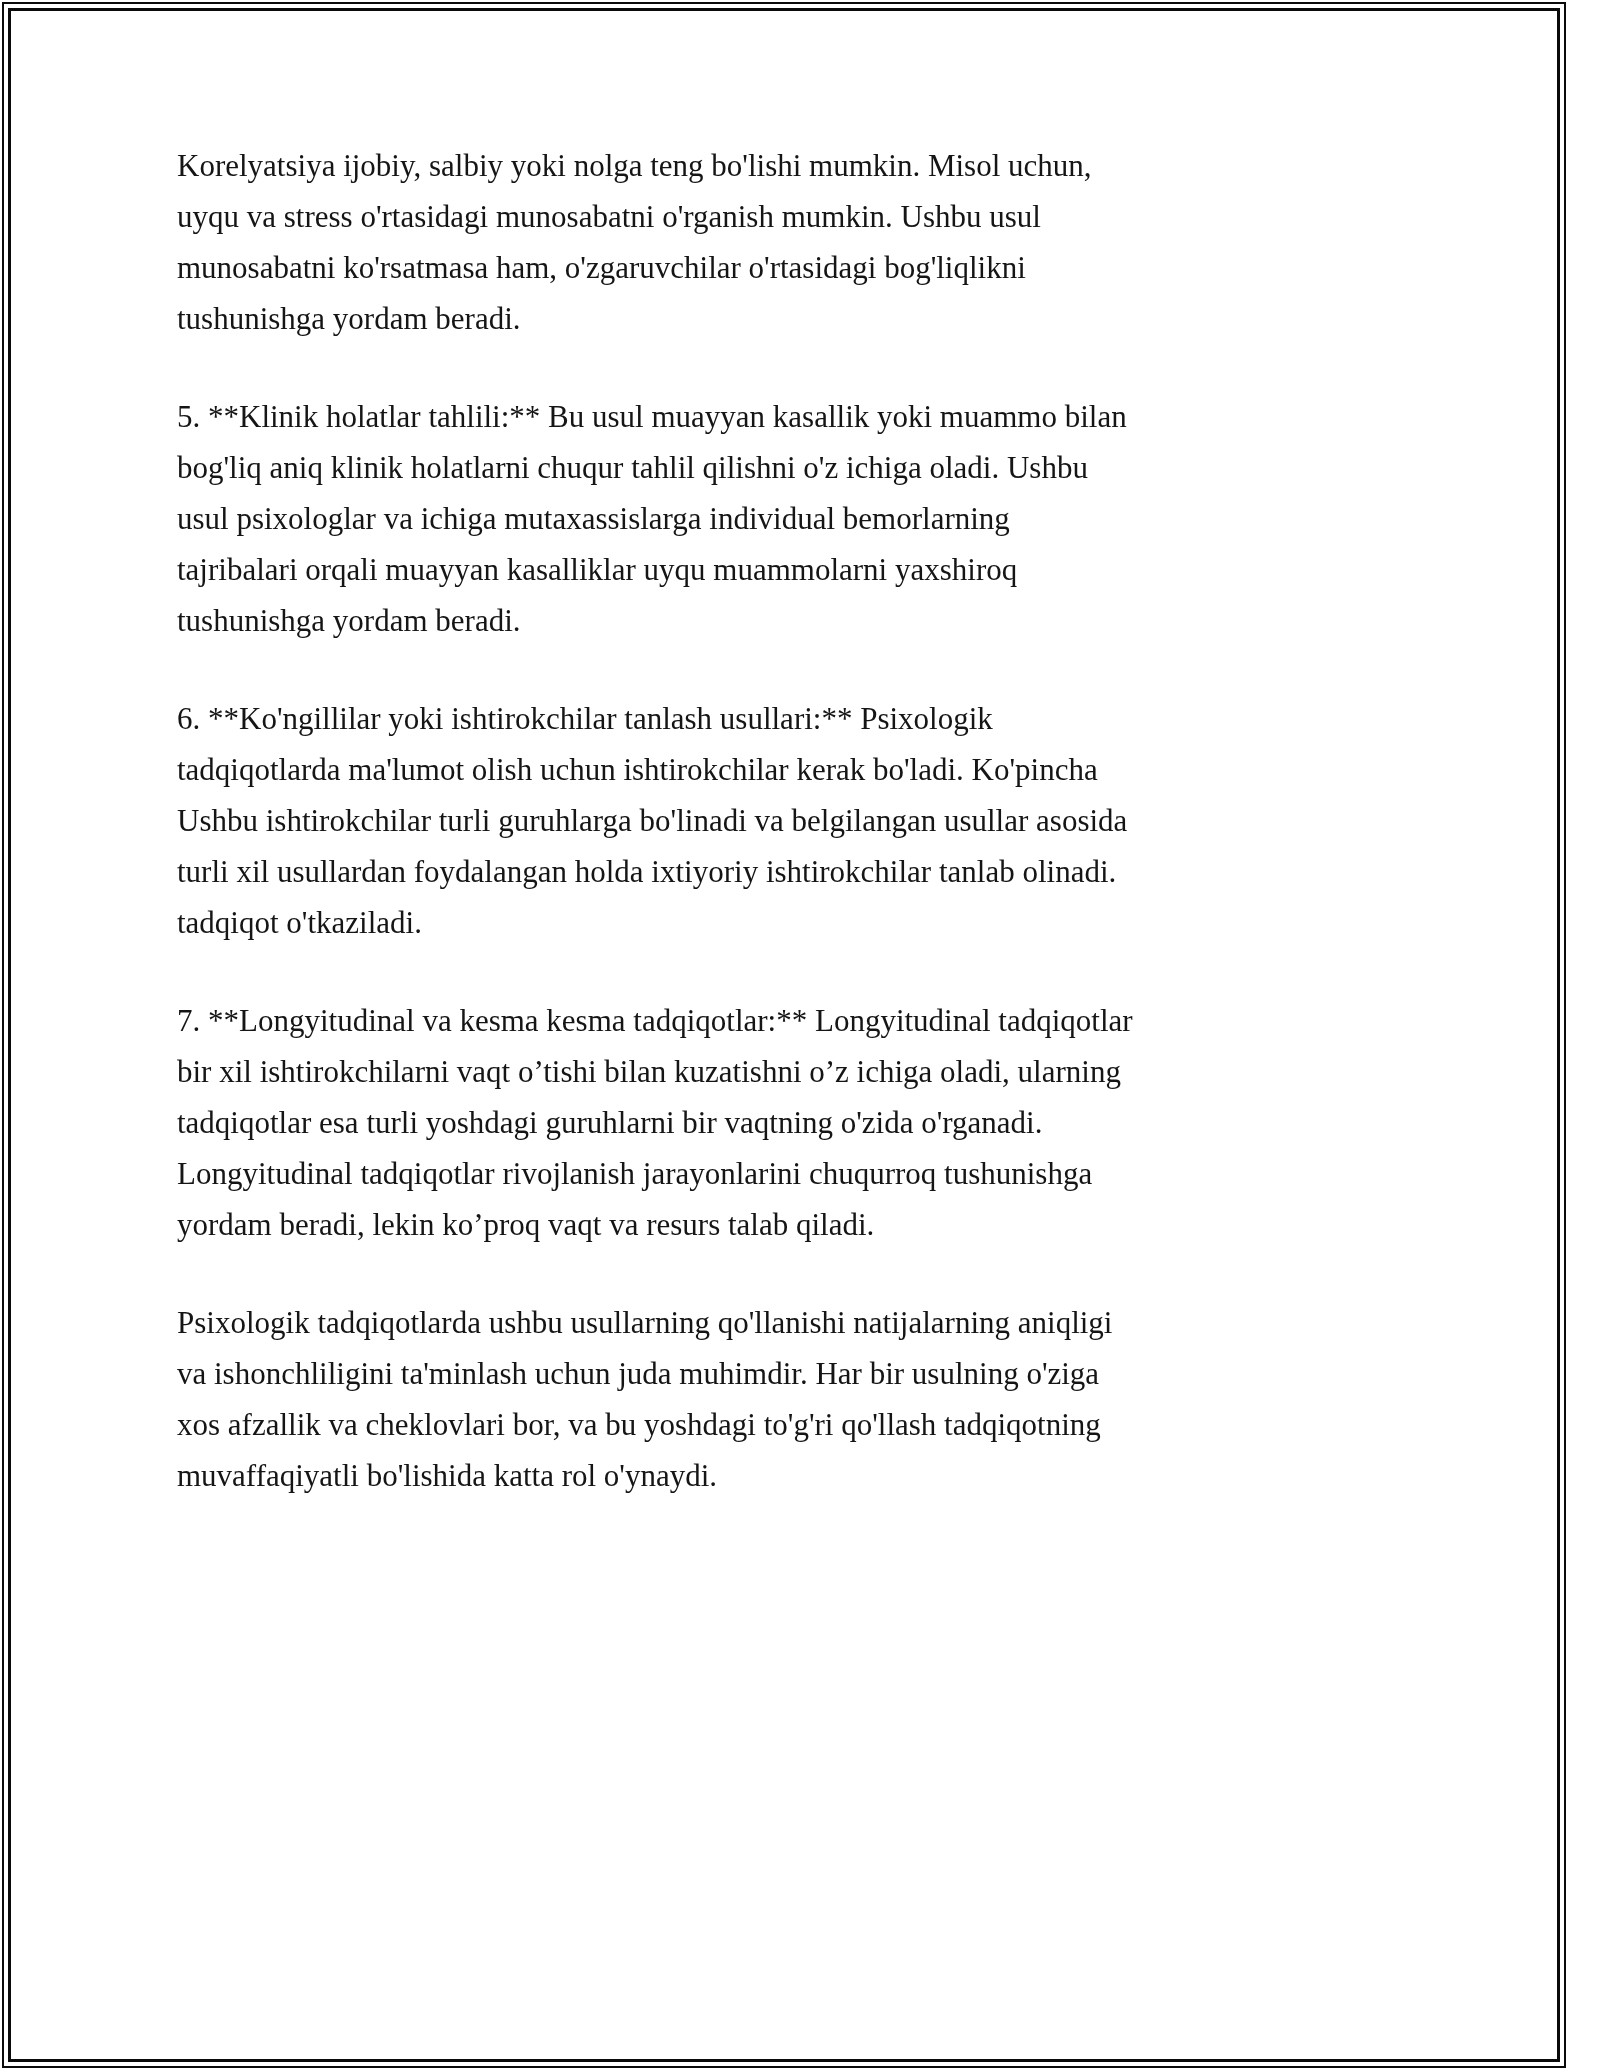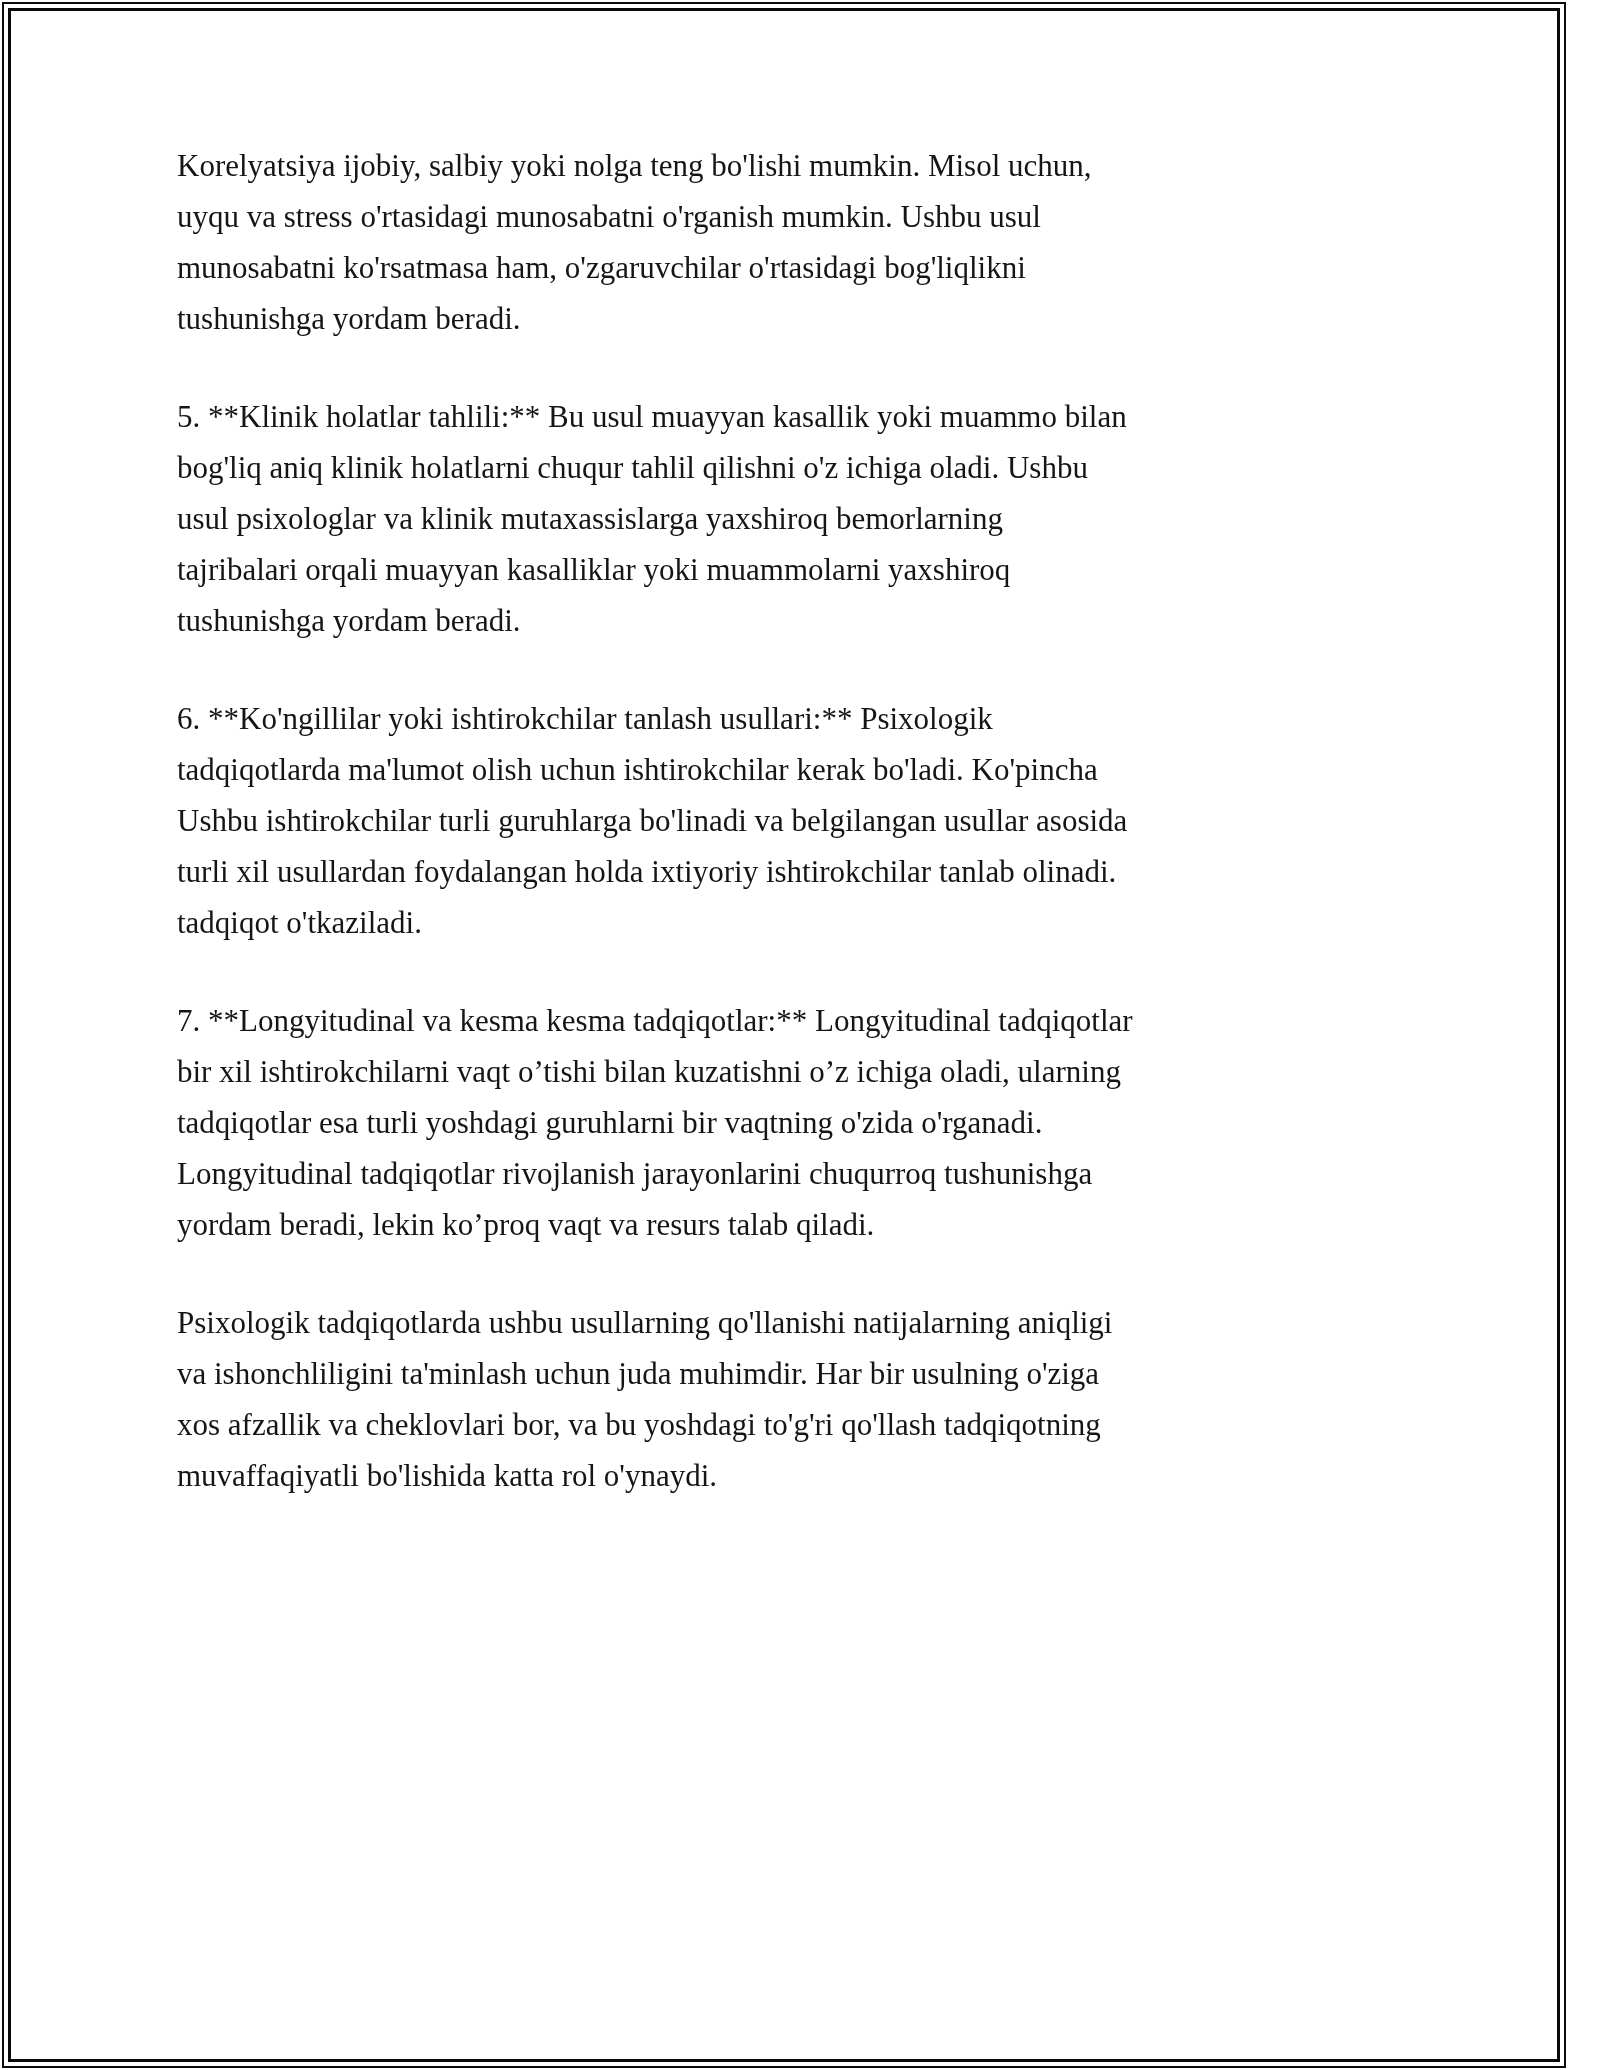--- a/index.html
+++ b/index.html
@@ -59,22 +59,22 @@
     <p>
       <span class="line">Korelyatsiya ijobiy, salbiy yoki nolga teng bo'lishi mumkin. Misol uchun,</span>
       <span class="line">uyqu va stress o'rtasidagi munosabatni o'rganish mumkin. Ushbu usul</span>
       <span class="line">munosabatni ko'rsatmasa ham, o'zgaruvchilar o'rtasidagi bog'liqlikni</span>
       <span class="line">tushunishga yordam beradi.</span>
     </p>
 
     <p>
       <span class="line">5. **Klinik holatlar tahlili:** Bu usul muayyan kasallik yoki muammo bilan</span>
       <span class="line">bog'liq aniq klinik holatlarni chuqur tahlil qilishni o'z ichiga oladi. Ushbu</span>
-      <span class="line">usul psixologlar va klinik mutaxassislarga yaxshiroq bemorlarning</span>
-      <span class="line">tajribalari orqali muayyan kasalliklar yoki muammolarni yaxshiroq</span>
+      <span class="line">usul psixologlar va ichiga mutaxassislarga individual bemorlarning</span>
+      <span class="line">tajribalari orqali muayyan kasalliklar uyqu muammolarni yaxshiroq</span>
       <span class="line">tushunishga yordam beradi.</span>
     </p>
 
     <p>
       <span class="line">6. **Ko'ngillilar yoki ishtirokchilar tanlash usullari:** Psixologik</span>
       <span class="line">tadqiqotlarda ma'lumot olish uchun ishtirokchilar kerak bo'ladi. Ko'pincha</span>
       <span class="line">Ushbu ishtirokchilar turli guruhlarga bo'linadi va belgilangan usullar asosida</span>
       <span class="line">turli xil usullardan foydalangan holda ixtiyoriy ishtirokchilar tanlab olinadi.</span>
       <span class="line">tadqiqot o'tkaziladi.</span>
     </p>

